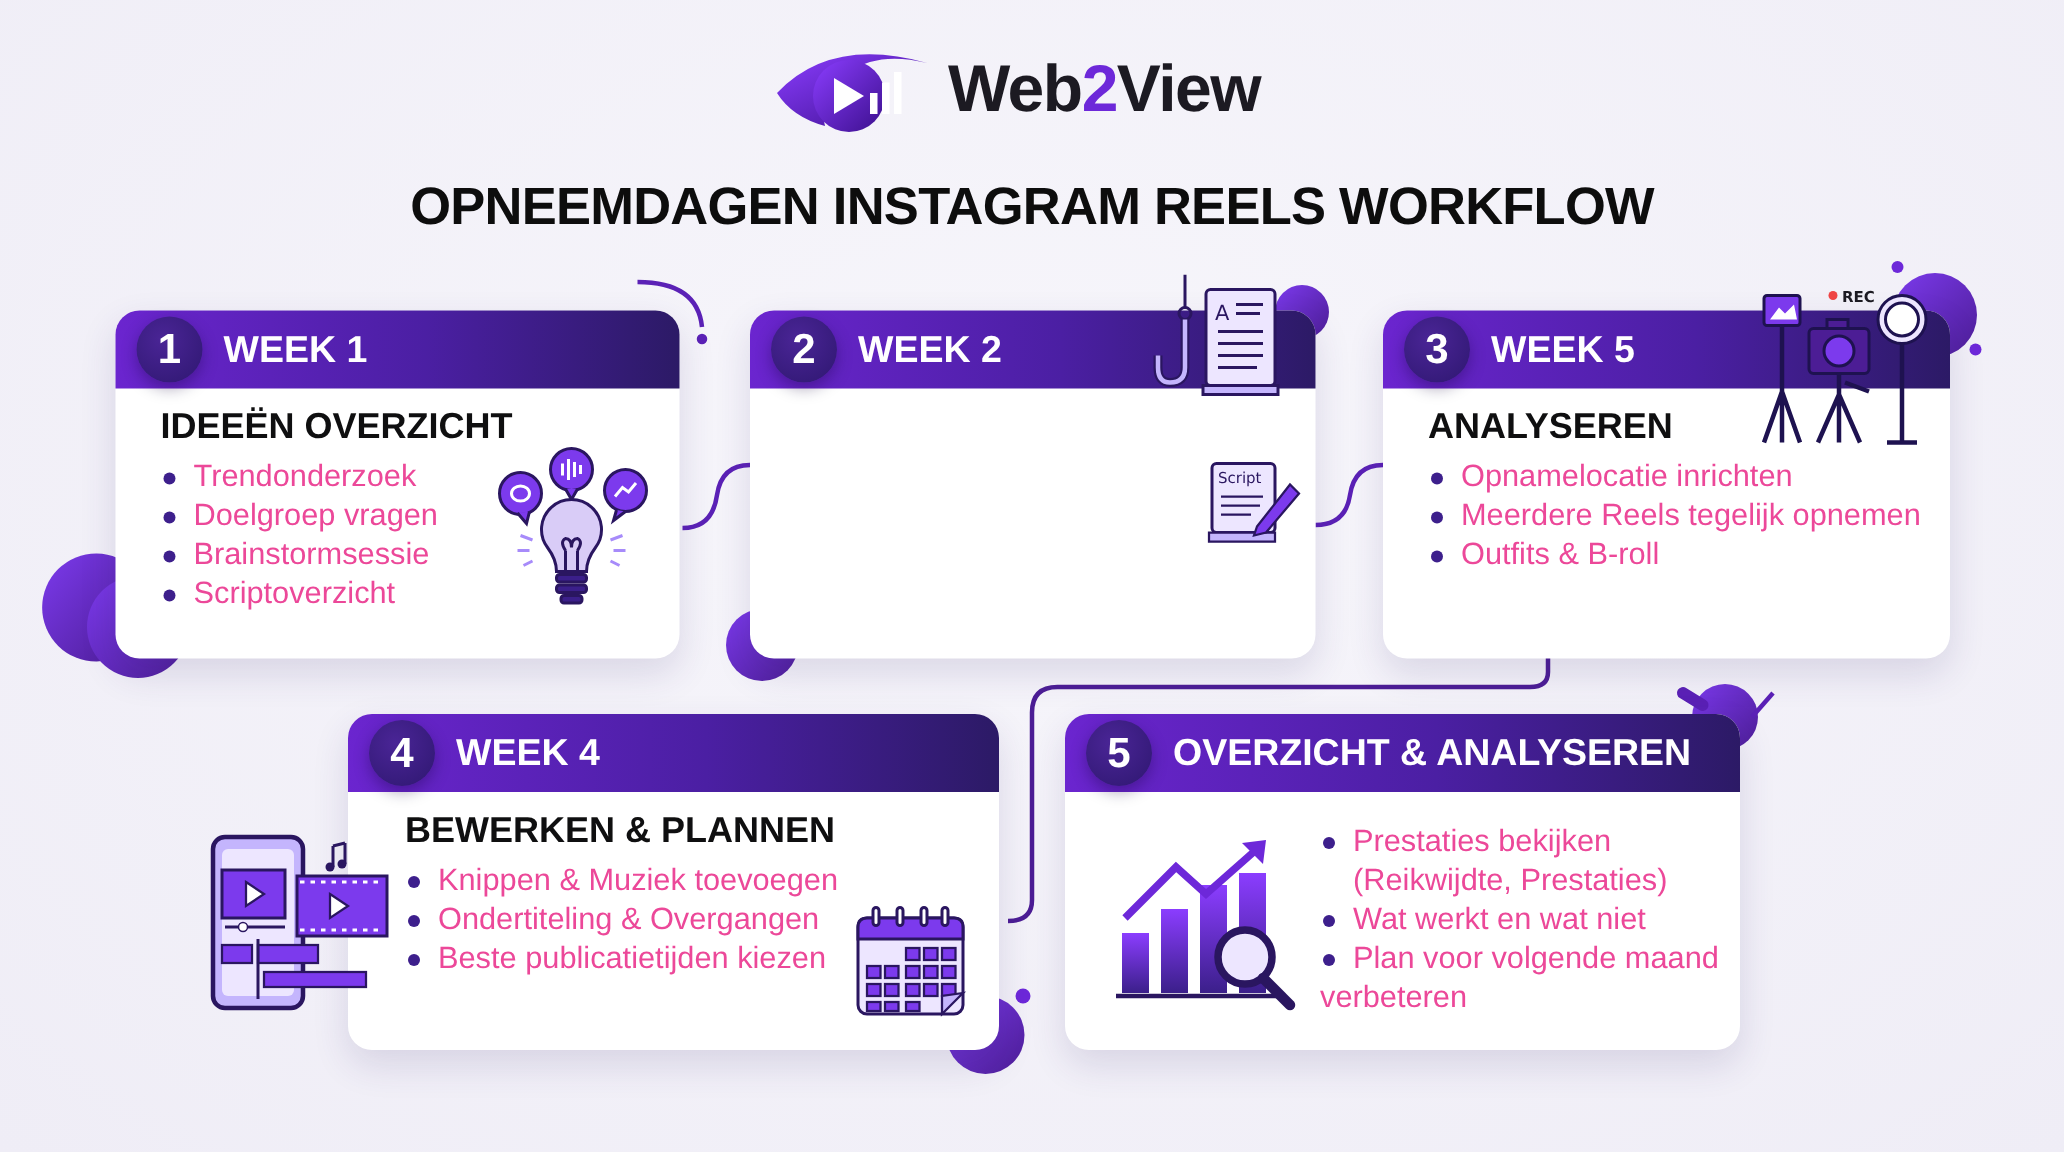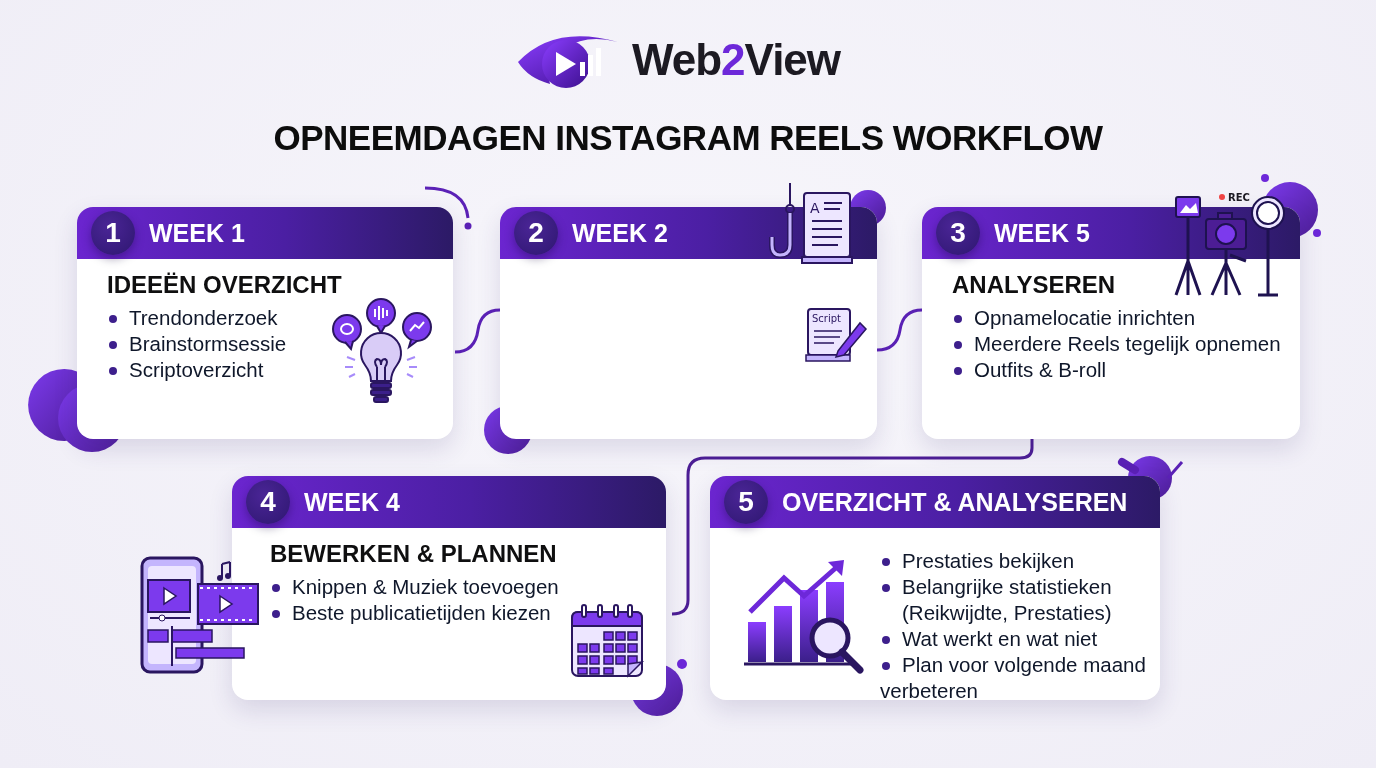--- a/index.html
+++ b/index.html
@@ -29,21 +29,21 @@
     width: 44px; height: 44px; border-radius: 50%;
     background: radial-gradient(circle at 40% 35%, #4a2596, #2e1770);
     box-shadow: 0 4px 10px rgba(20, 0, 60, 0.35);
     color: #fff; font-weight: 700; font-size: 28px; display: flex; align-items: center; justify-content: center;
     font-family: "Liberation Sans", sans-serif;
   }
   .head-label { color: #fff; font-weight: 700; font-size: 25px; font-family: "Liberation Sans", sans-serif; letter-spacing: 0; }
   .card-body { padding: 12px 0 0 30px; position: relative; }
   .card-title { font-family: "Liberation Sans", sans-serif; font-weight: 700; font-size: 24px; color: #0f0f10; margin-bottom: 6px; }
   ul.items { list-style: none; }
-  ul.items li { font-family: "Liberation Sans", sans-serif; font-size: 20.5px; line-height: 26px; color: #0f172a; position: relative; padding-left: 22px; white-space: nowrap; }
+  ul.items li { font-family: "Liberation Sans", sans-serif; font-size: 20.5px; line-height: 26px; color: #ec4899; position: relative; padding-left: 22px; white-space: nowrap; }
   ul.items li::before { content: ""; position: absolute; left: 2px; top: 10px; width: 8px; height: 8px; border-radius: 50%; background: #3d1f8c; }
   ul.items li.cont::before { display: none; }
 
   .deco { position: absolute; }
   .icon { position: absolute; }
 </style>
 </head>
 <body>
 
 <svg class="deco" width="1376" height="768" style="left:0;top:0;" viewBox="0 0 1376 768">
@@ -96,20 +96,21 @@
 
 <div class="card" style="left:77px;top:207px;width:376px;height:232px;">
   <div class="card-head">
     <div class="badge">1</div>
     <div class="head-label">WEEK 1</div>
   </div>
   <div class="card-body">
     <div class="card-title">IDEEËN OVERZICHT</div>
     <ul class="items">
       <li>Trendonderzoek</li>
+      <li>Doelgroep vragen</li>
       <li>Brainstormsessie</li>
       <li>Scriptoverzicht</li>
     </ul>
   </div>
   <svg class="icon" style="left:248px;top:90px;" width="120" height="120" viewBox="0 0 120 120">
     <g stroke="#2a1660" stroke-width="2">
       <circle cx="22" cy="32" r="14" fill="#7c3aed"></circle>
         <path d="M20 45 L26 52 L28 44" fill="#7c3aed"></path>
       <circle cx="56" cy="16" r="14" fill="#7c3aed"></circle>
         <path d="M52 29 L56 36 L60 29" fill="#7c3aed"></path>
@@ -194,20 +195,21 @@
 
 <div class="card" style="left:232px;top:476px;width:434px;height:224px;">
   <div class="card-head">
     <div class="badge">4</div>
     <div class="head-label">WEEK 4</div>
   </div>
   <div class="card-body" style="padding-left:38px;">
     <div class="card-title">BEWERKEN &amp; PLANNEN</div>
     <ul class="items">
       <li>Knippen &amp; Muziek toevoegen</li>
+      <li>Ondertiteling &amp; Overgangen</li>
       <li>Beste publicatietijden kiezen</li>
     </ul>
   </div>
   <svg class="icon" style="left:336px;top:126px;" width="80" height="80" viewBox="0 0 80 80">
     <rect x="4" y="10" width="70" height="64" rx="6" fill="#ede6ff" stroke="#2a1660" stroke-width="2"></rect>
     <path d="M4 16 Q4 10 10 10 L68 10 Q74 10 74 16 L74 24 L4 24 Z" fill="#7c3aed" stroke="#2a1660" stroke-width="2"></path>
     <g fill="none" stroke="#2a1660" stroke-width="2">
       <rect x="14" y="3" width="4" height="12" rx="2" fill="#fff"></rect>
         <rect x="30" y="3" width="4" height="12" rx="2" fill="#fff"></rect>
       <rect x="46" y="3" width="4" height="12" rx="2" fill="#fff"></rect>
@@ -255,21 +257,20 @@
 </svg>
 
 <div class="card" style="left:710px;top:476px;width:450px;height:224px;">
   <div class="card-head">
     <div class="badge">5</div>
     <div class="head-label">OVERZICHT &amp; ANALYSEREN</div>
   </div>
   <div class="card-body" style="padding-left:170px; padding-top:20px;">
     <ul class="items">
       <li>Prestaties bekijken</li>
-      <li>Belangrijke statistieken</li>
       <li class="cont">(Reikwijdte, Prestaties)</li>
       <li>Wat werkt en wat niet</li>
       <li>Plan voor volgende maand</li>
       <li class="cont" style="padding-left:0;">verbeteren</li>
     </ul>
   </div>
   <svg class="icon" style="left:32px;top:80px;" width="130" height="120" viewBox="0 0 130 120">
     <defs>
         <linearGradient id="bg5" x1="0" y1="1" x2="0" y2="0">
           <stop offset="0" stop-color="#3b1f8a"></stop>

